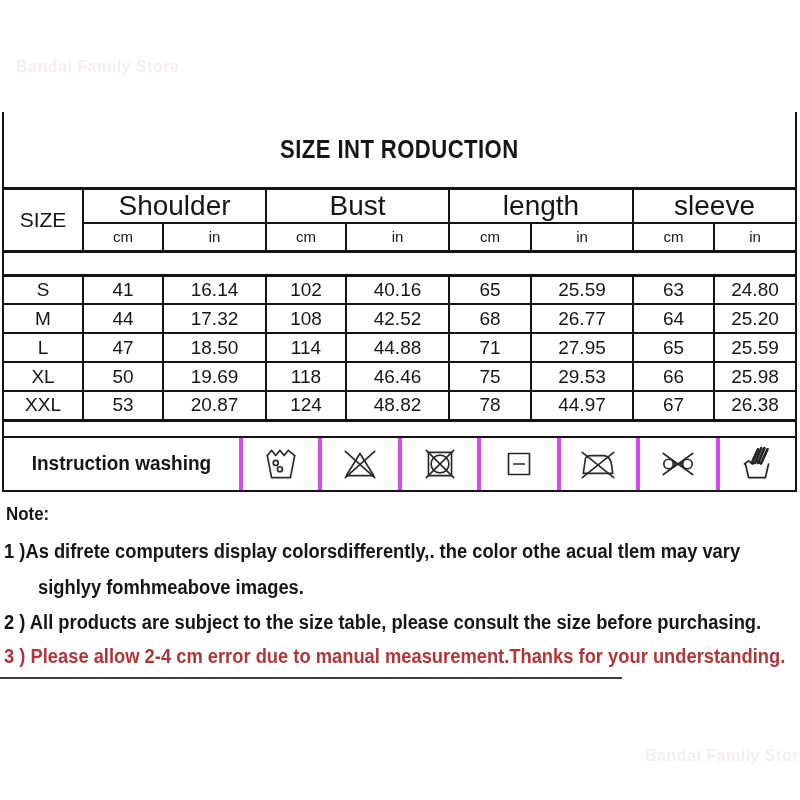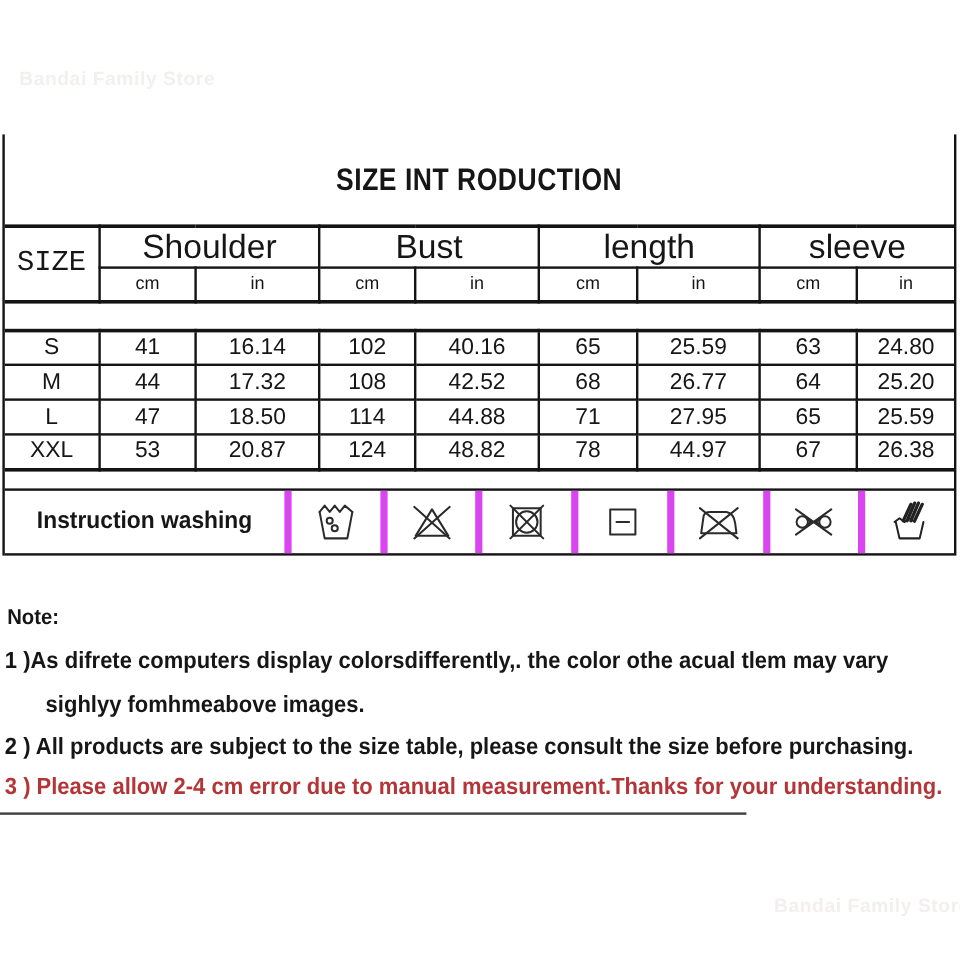--- a/index.html
+++ b/index.html
@@ -25,35 +25,35 @@
     transform:scaleX(0.85); transform-origin:center; white-space:nowrap;
   }
 
   table { border-collapse:collapse; width:100%; table-layout:fixed; }
   td { border:2px solid #141414; text-align:center; vertical-align:middle;
        font-size:20px; padding:0; overflow:hidden; white-space:nowrap; }
   td:first-child { border-left:none; } td:last-child { border-right:none; }
 
   #header-table { border-top:3px solid #141414; border-bottom:3px solid #141414; }
   #header-table tr { height:28px; }
-  #header-table .corner { font-size:24px;font-family:Liberation Mono, monospace; }
+  #header-table .corner { font-size:21px; }
   #header-table .grp { font-size:28px; }
   #header-table .unit { font-size:15px; }
 
   .gap1 { height:21px; } .gap2 { height:14px; }
 
   #data-table { border-top:3px solid #141414; border-bottom:3px solid #141414; }
   #data-table tr { height:29px; }
   #data-table td { font-size:19px; }
 
   #wash-row {
     height:56px; border-top:2px solid #141414; border-bottom:2px solid #141414;
     display:flex; align-items:stretch;
   }
-  .wash-cell { border-right:6px solid #d946ef; display:flex; align-items:center; justify-content:center; }
+  .wash-cell { border-right:4px solid #d946ef; display:flex; align-items:center; justify-content:center; }
   .wash-cell:last-child { border-right:none; }
   #wash-label-cell { width:239px; }
   #wash-label-cell .lbl { font-size:20px; font-weight:600; transform:scaleX(0.95); white-space:nowrap; }
   .icon-cell { flex:1; }
   .icon-cell svg { display:block; }
 
   .note { position:absolute; font-weight:600; font-size:19.5px; white-space:nowrap;
           transform:scaleX(0.94); transform-origin:left center; }
   #note-heading { top:504px; left:6px; font-size:18px; }
   #note-1  { top:540px; left:4px; }
@@ -150,20 +150,31 @@
         <td>47</td>
         <td>18.50</td>
         <td>114</td>
         <td>44.88</td>
         <td>71</td>
         <td>27.95</td>
         <td>65</td>
         <td>25.59</td>
       </tr>
       <tr>
+        <td>XL</td>
+        <td>50</td>
+        <td>19.69</td>
+        <td>118</td>
+        <td>46.46</td>
+        <td>75</td>
+        <td>29.53</td>
+        <td>66</td>
+        <td>25.98</td>
+      </tr>
+      <tr>
         <td>XXL</td>
         <td>53</td>
         <td>20.87</td>
         <td>124</td>
         <td>48.82</td>
         <td>78</td>
         <td>44.97</td>
         <td>67</td>
         <td>26.38</td>
       </tr>

